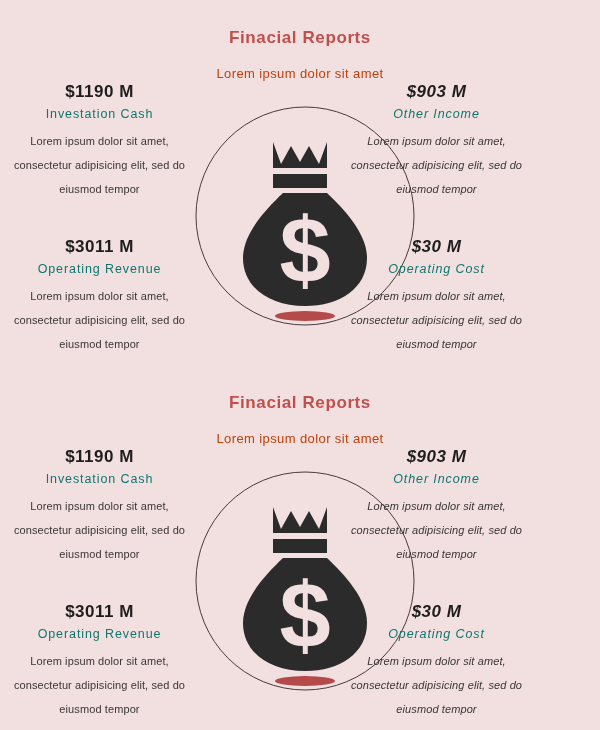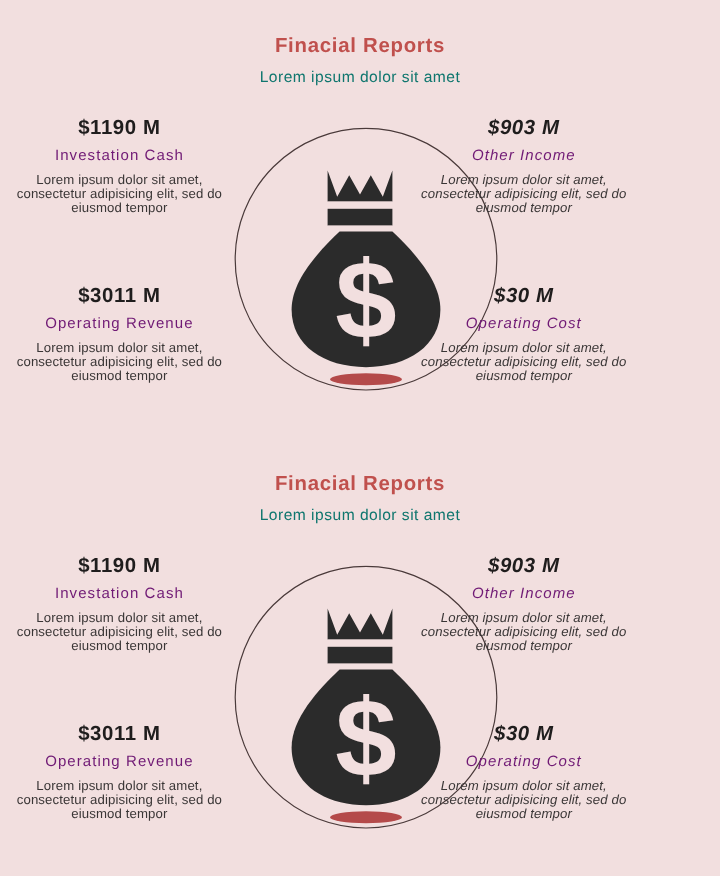--- a/index.html
+++ b/index.html
@@ -37,57 +37,57 @@
     text-align: center;
   }
   .sec-title {
     font-size: 17px;
     font-weight: bold;
     color: #c0504d;
     letter-spacing: 0.6px;
     line-height: 20px;
   }
   .sec-subtitle {
-    margin-top: 7px;
+    margin-top: 17px;
     font-size: 13px;
-    color: #0f766e;
+    color: #c2410c;
     letter-spacing: 0.4px;
     line-height: 17px;
   }
 
   
   .stat {
     position: absolute;
     width: 175px;
   }
   .stat.left  { left: 12px;  text-align: center; }
   .stat.right { right: 12px; text-align: center; font-style: italic; }
 
-  .stat.row1 { top: 96px; }
+  .stat.row1 { top: 81px; }
   .stat.row2 { top: 236px; }
 
   .stat-value {
     font-size: 17px;
     font-weight: bold;
     color: #1f1d1d;
     letter-spacing: 0.5px;
     line-height: 21px;
   }
   .stat-label {
     margin-top: 4px;
     font-size: 12.5px;
-    color: #701a75;
+    color: #0f766e;
     letter-spacing: 0.9px;
     line-height: 16px;
   }
   .stat-desc {
     margin-top: 7px;
     font-size: 11px;
     color: #3a3636;
-    line-height: 12px;
+    line-height: 24px;
     letter-spacing: 0.1px;
   }
 
   
   .illus {
     position: absolute;
     left: 195px;
     top: 106px;
     width: 220px;
     height: 220px;

